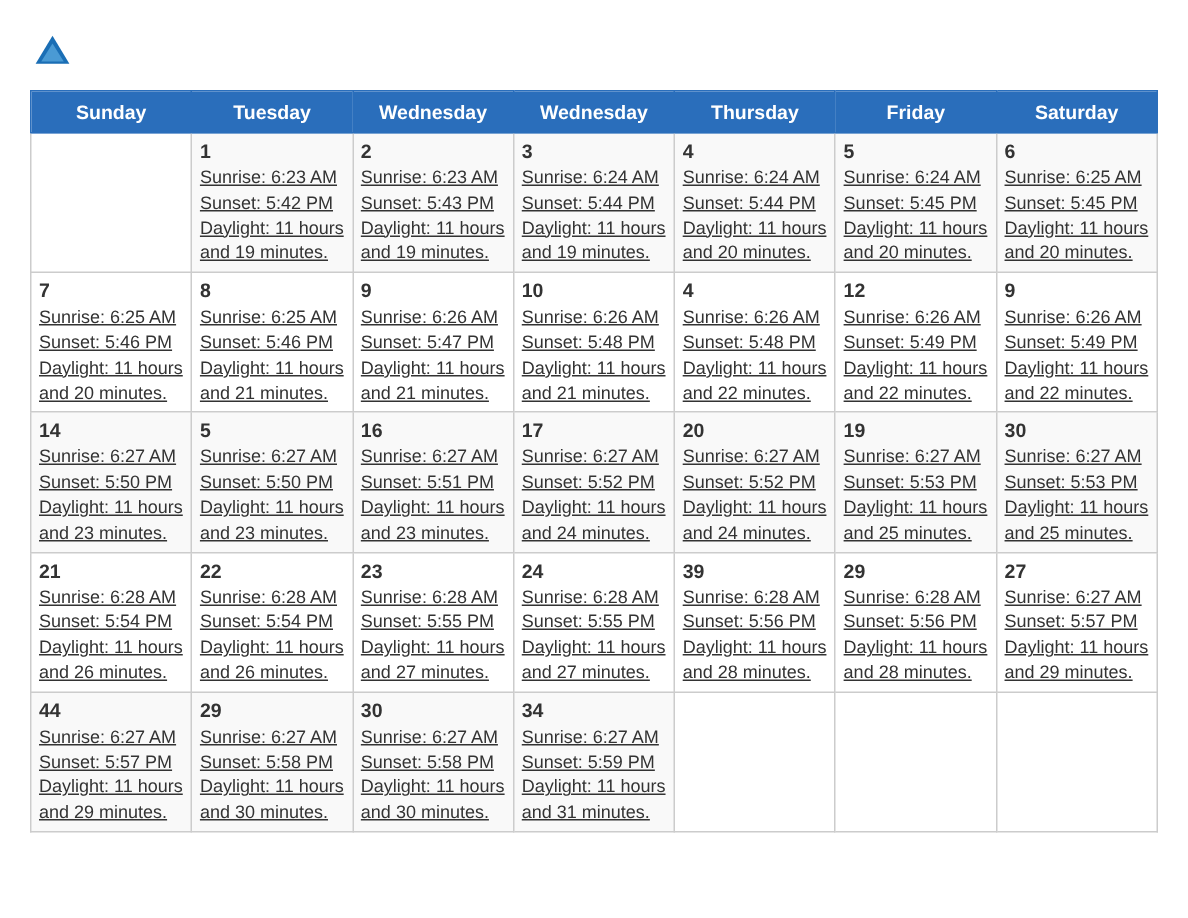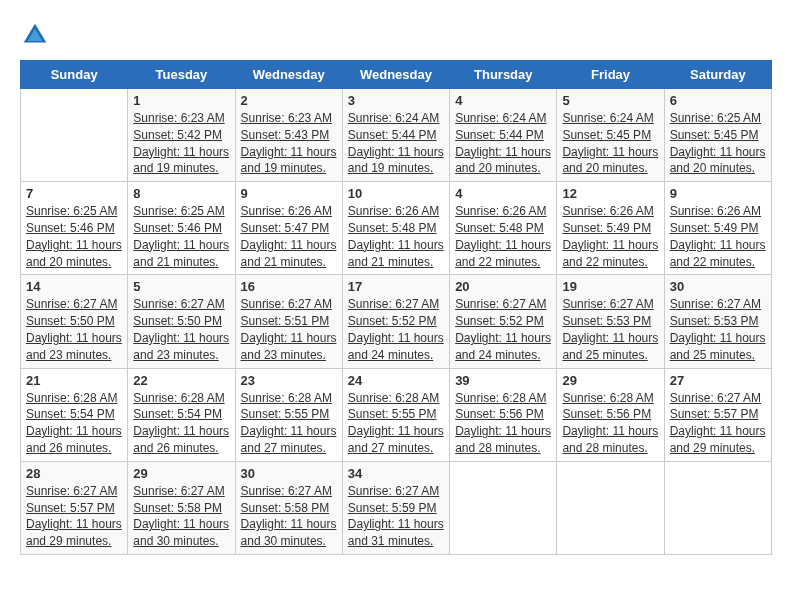--- a/index.html
+++ b/index.html
@@ -312,21 +312,21 @@
         <td>
           <span class="day-number">27</span>
           <div class="day-info" style="white-space: pre-line;">Sunrise: 6:27 AM
 Sunset: 5:57 PM
 Daylight: 11 hours
 and 29 minutes.</div>
         </td>
       </tr>
       <tr>
         <td>
-          <span class="day-number">28</span>
+          <span class="day-number">44</span>
           <div class="day-info" style="white-space: pre-line;">Sunrise: 6:27 AM
 Sunset: 5:57 PM
 Daylight: 11 hours
 and 29 minutes.</div>
         </td>
         <td>
           <span class="day-number">29</span>
           <div class="day-info" style="white-space: pre-line;">Sunrise: 6:27 AM
 Sunset: 5:58 PM
 Daylight: 11 hours

